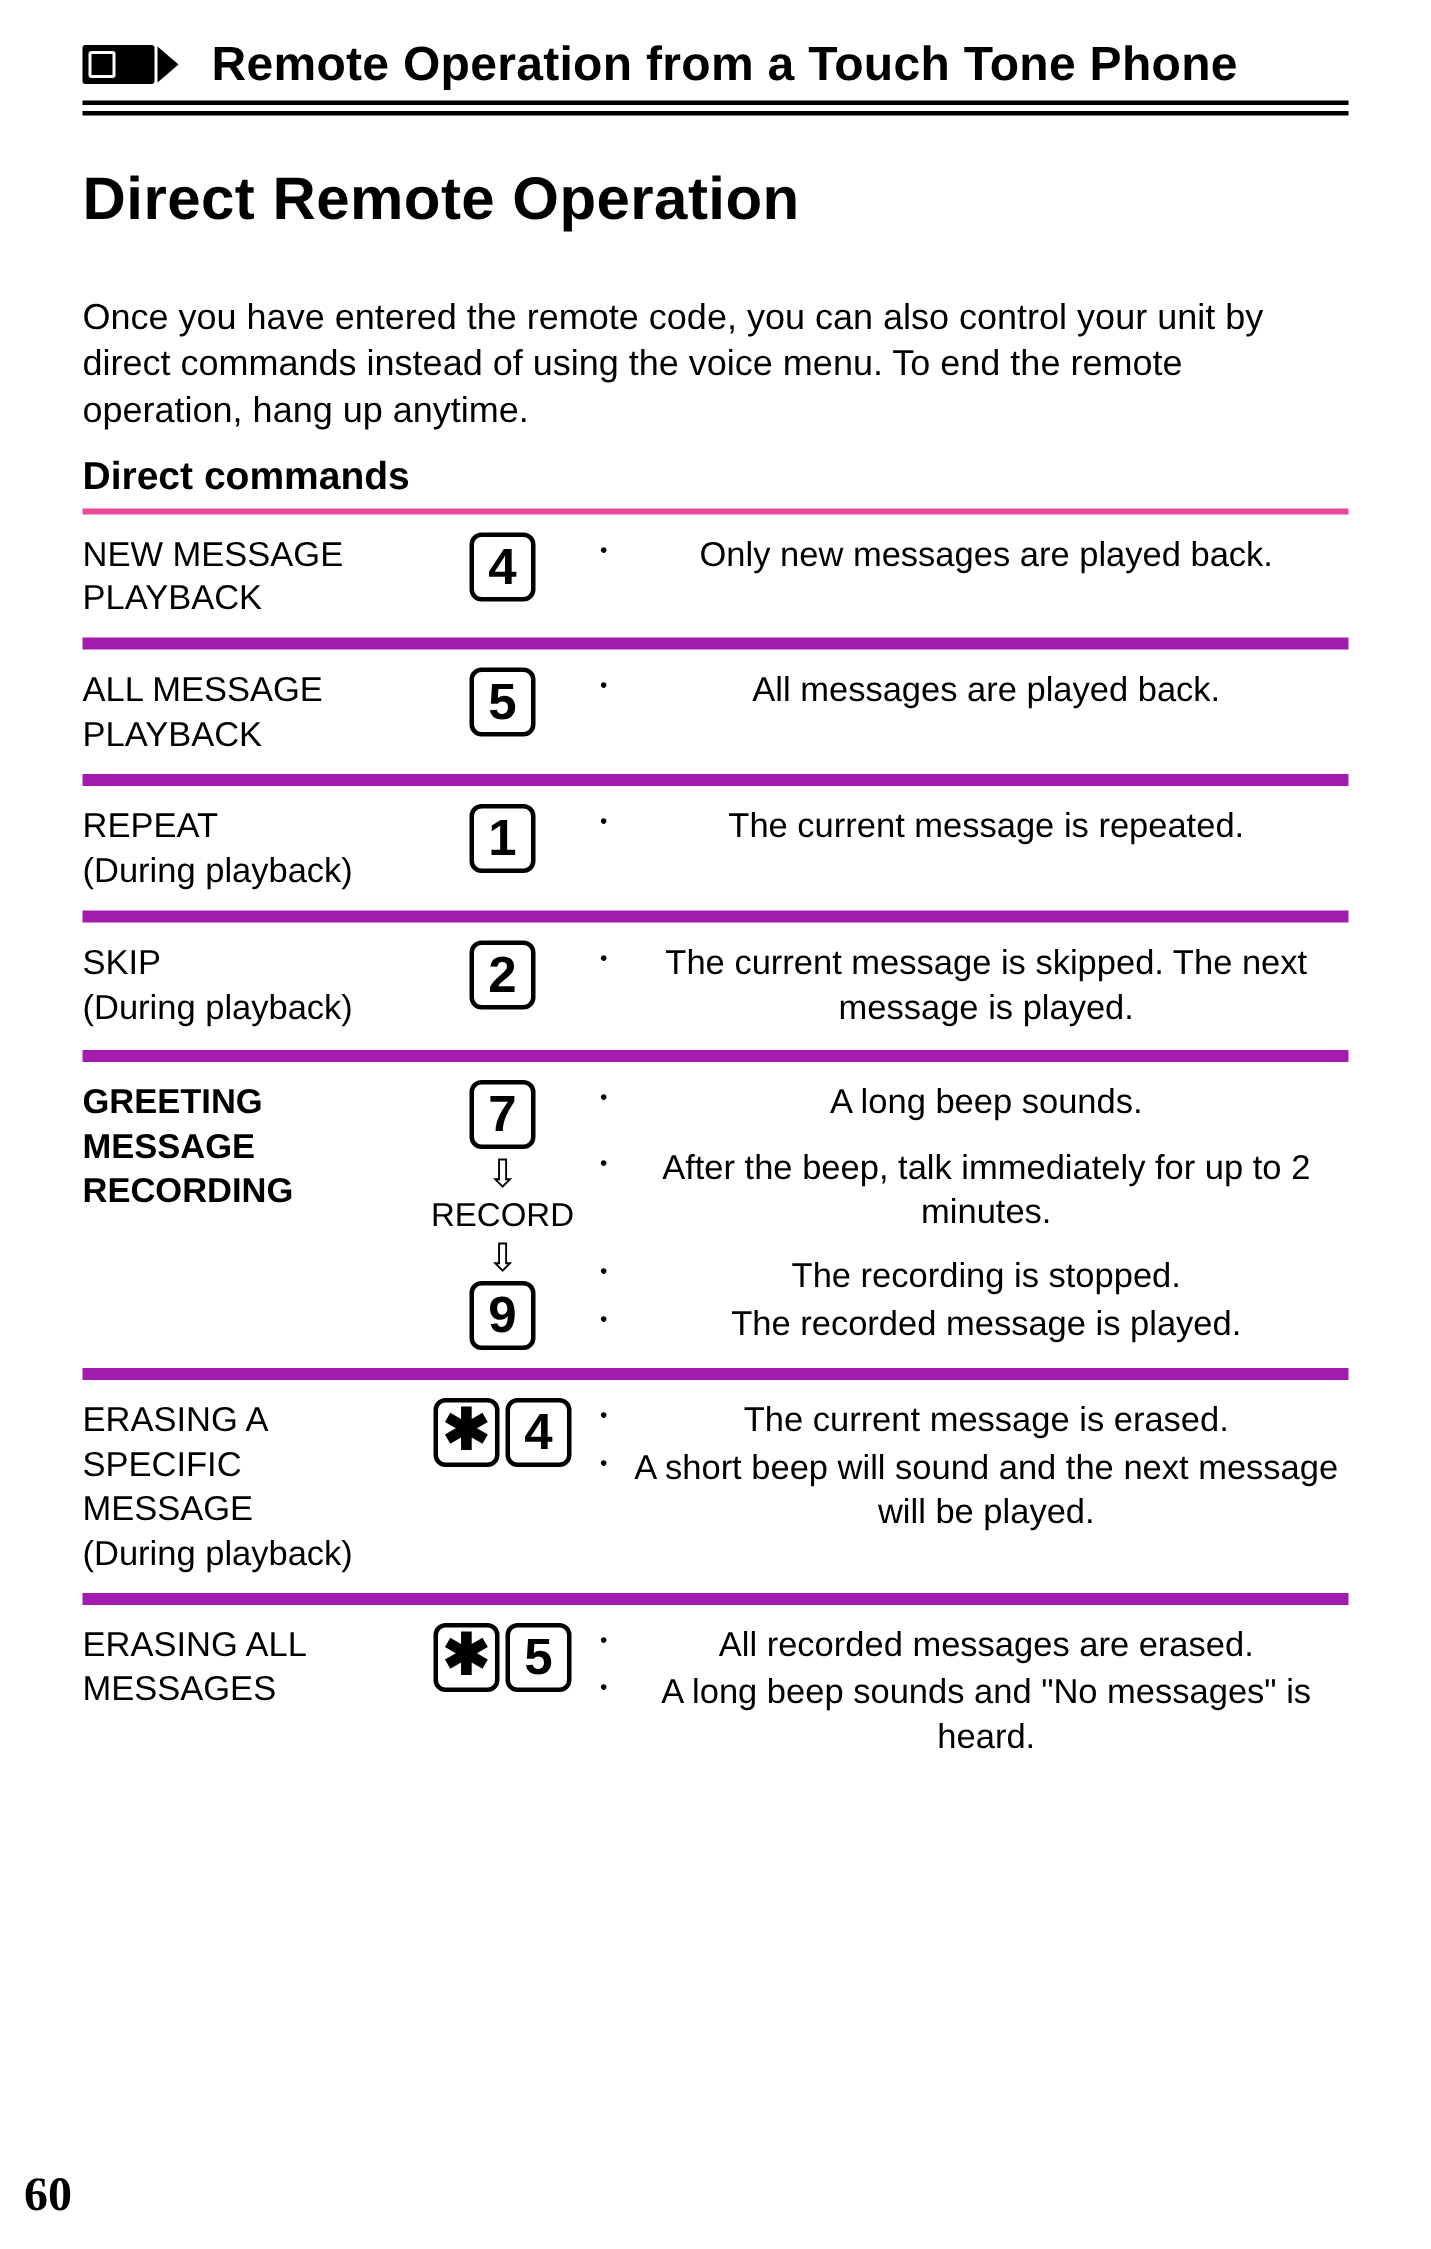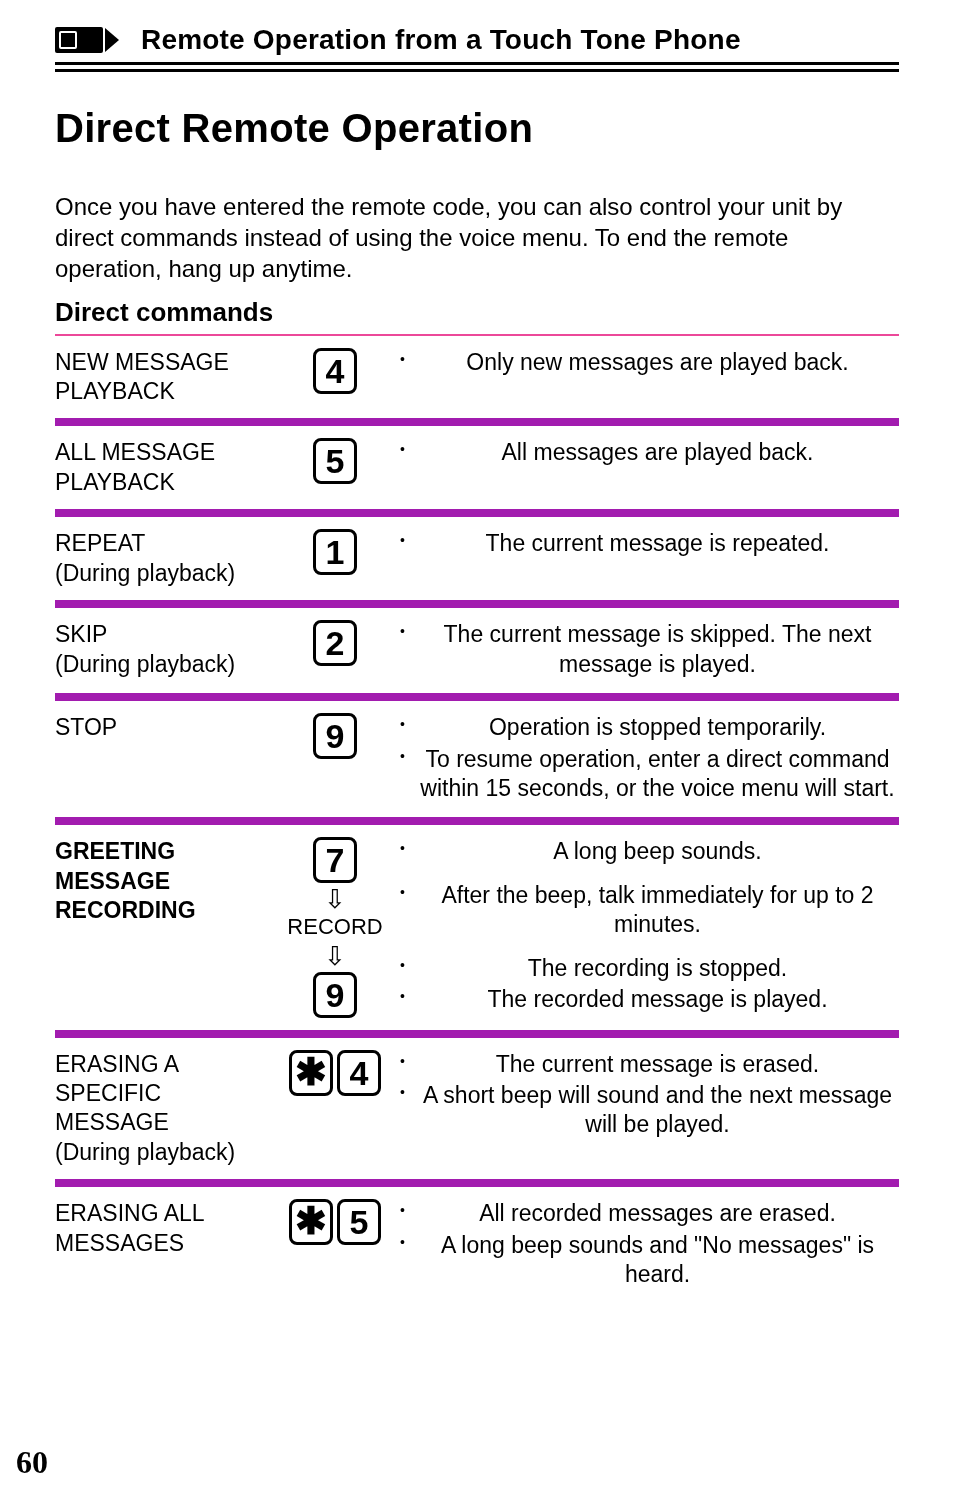--- a/index.html
+++ b/index.html
@@ -36,21 +36,21 @@
     border-bottom: 12px solid transparent;
   }
   .header-icon-inner {
     position: absolute;
     left: 4px; top: 4px;
     width: 18px; height: 18px;
     border: 2px solid #fff;
     border-radius: 2px;
   }
   .header-title {
-    font-size: 28px;
+    font-size: 32px;
     font-weight: bold;
     letter-spacing: 0.2px;
     margin-left: 20px;
   }
   .double-rule {
     border-top: 3px solid #000;
     border-bottom: 3px solid #000;
     height: 10px;
     margin-bottom: 34px;
   }
@@ -73,21 +73,21 @@
   table.cmds {
     width: 100%;
     border-collapse: collapse;
   }
   table.cmds td {
     vertical-align: top;
     padding: 12px 0 12px 0;
     border-top: 8px solid #a21caf;
   }
   table.cmds tr:first-child td {
-    border-top: 2px solid #ec4899;
+    border-top: 4px solid #ec4899;
   }
   td.col-label {
     width: 215px;
     font-size: 23px;
     line-height: 1.28;
     padding-right: 10px;
   }
   td.col-key {
     width: 130px;
     text-align: center;
@@ -234,34 +234,20 @@
     <td class="col-key">
       <span class="keycap">2</span>
     </td>
     <td class="col-desc">
       <ul class="bullets">
             <li>The current message is skipped. The next message is played.</li>
           </ul>
     </td>
   </tr>
 
-  <tr>
-    <td class="col-label">
-      <span style="white-space:pre-line;">STOP</span>
-    </td>
-    <td class="col-key">
-      <span class="keycap">9</span>
-    </td>
-    <td class="col-desc">
-      <ul class="bullets">
-        <li>Operation is stopped temporarily.</li>
-        <li>To resume operation, enter a direct command within 15 seconds, or the voice menu will start.</li>
-      </ul>
-    </td>
-  </tr>
 
   <tr>
     <td class="col-label">
       <span style="white-space:pre-line;font-weight:bold;">GREETING
 MESSAGE
 RECORDING</span>
     </td>
     <td class="col-key">
       <div class="stack-keys">
         <span class="keycap">7</span>

